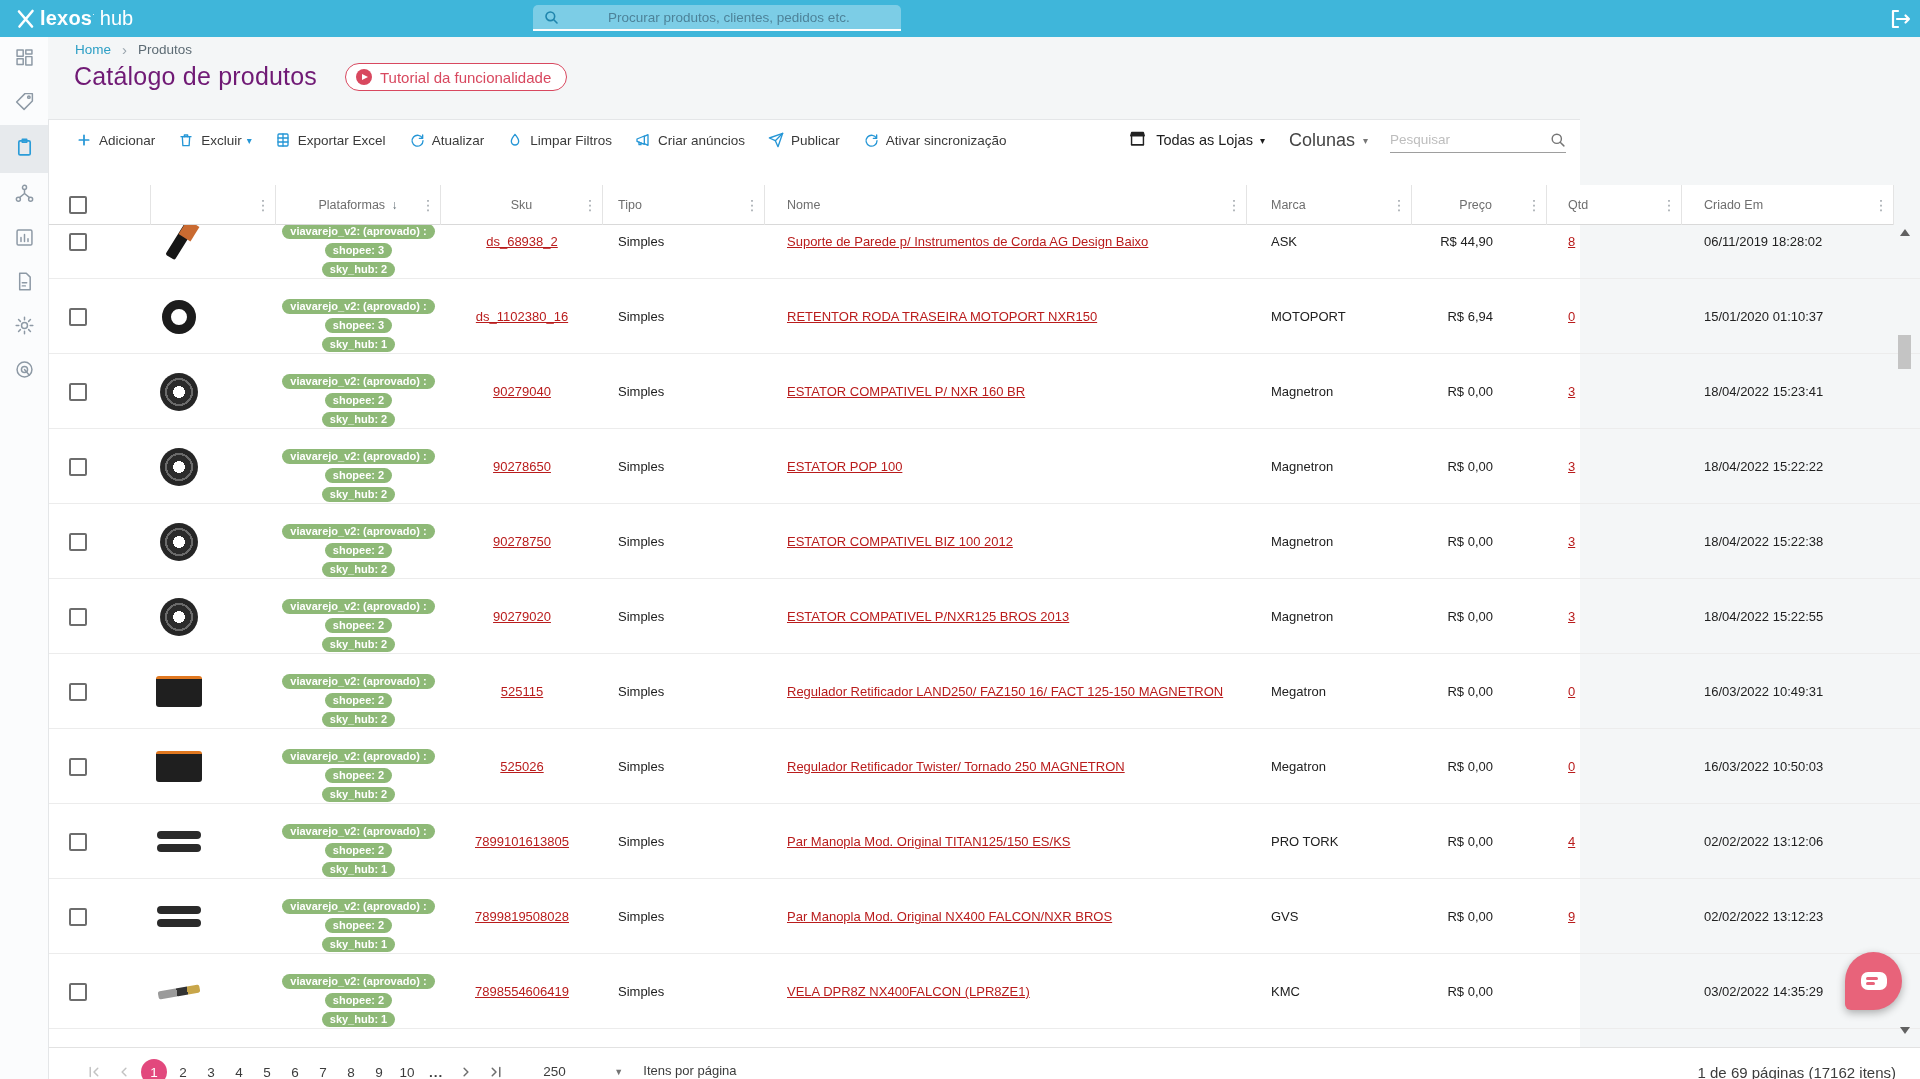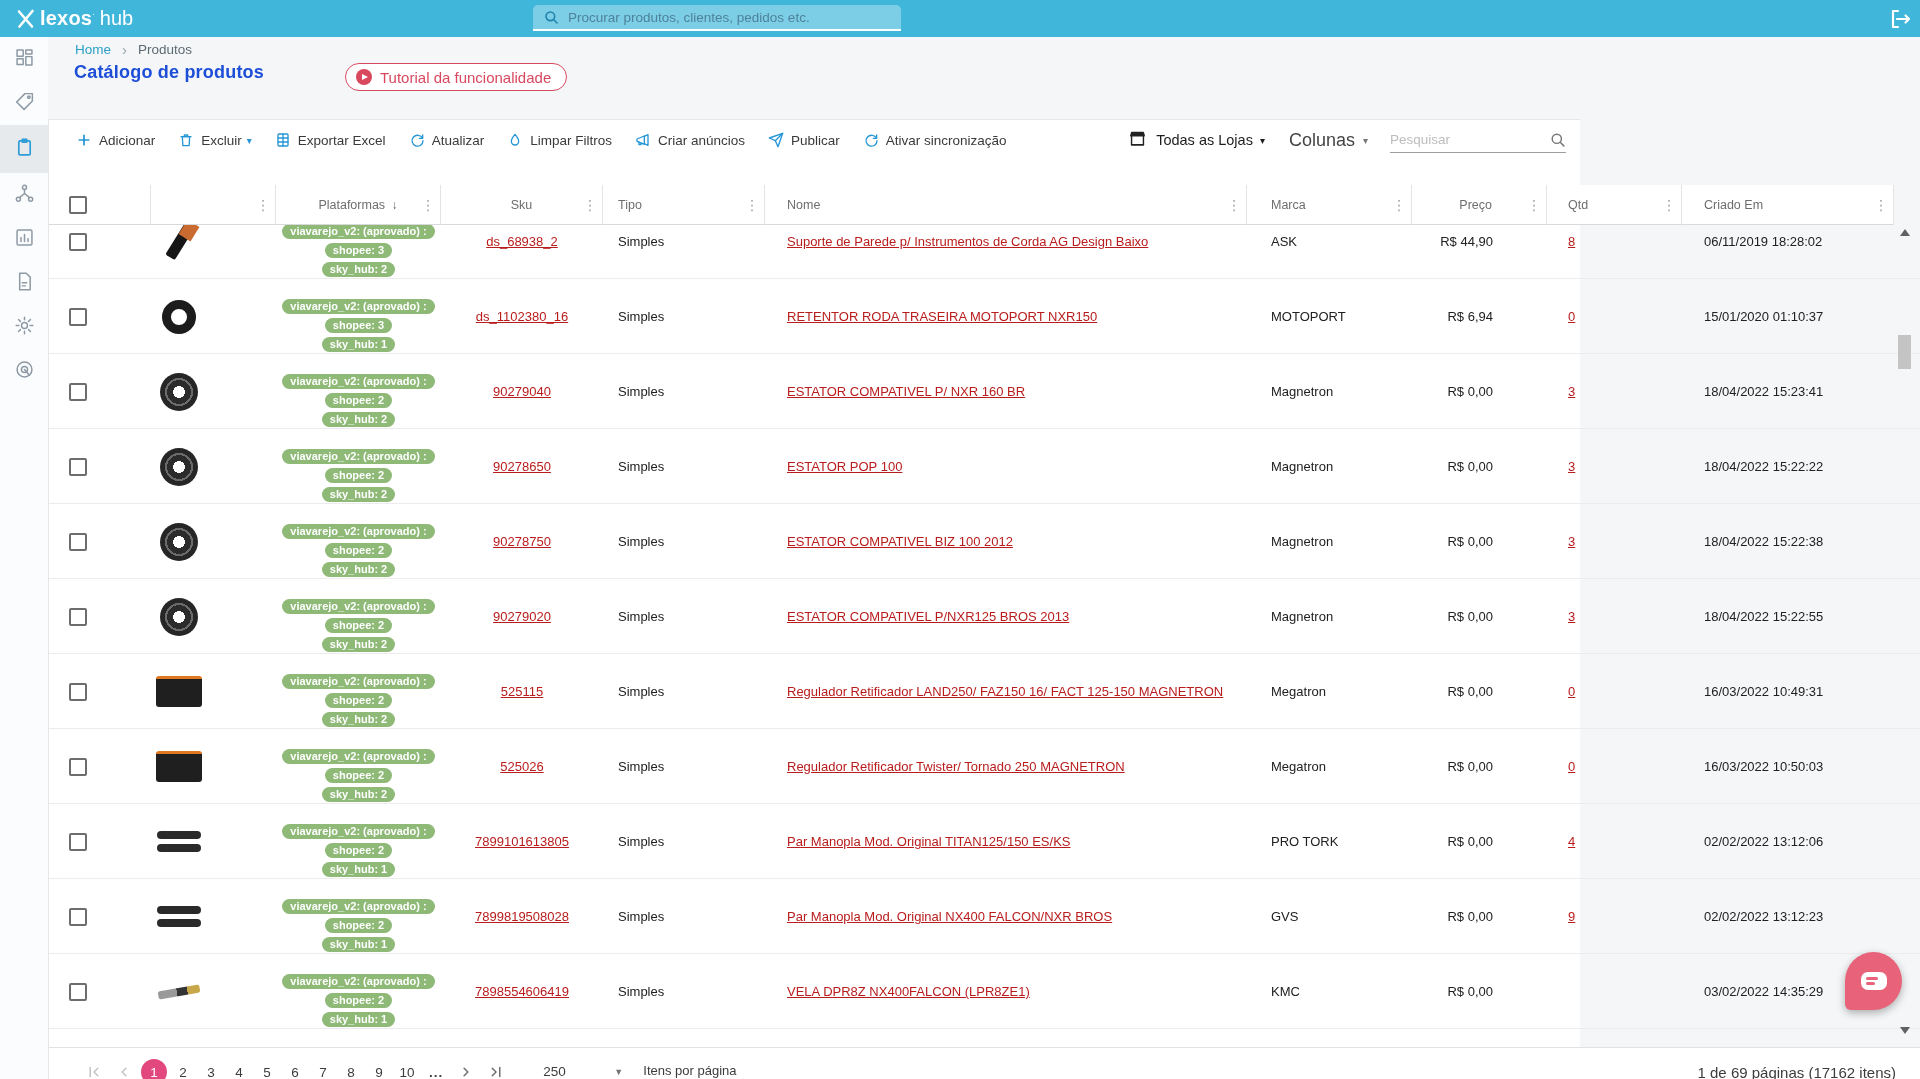--- a/index.html
+++ b/index.html
@@ -7,41 +7,41 @@
   .screen { position:relative; width:1920px; height:1079px; background:#f4f6f7; overflow:hidden;padding-left:28px; }
 
   
   .topbar { position:absolute; left:0; top:0; width:1920px; height:37px; background:#3FB6DA; z-index:30; display:flex; align-items:center; }
   .logo { display:flex; align-items:baseline; margin-left:14px; color:#fff; }
   .logo .x { width:24px; height:24px; align-self:center; margin-right:2px; }
   .logo .x svg { width:100%; height:100%; stroke:#fff; stroke-width:2.6; stroke-linecap:round; fill:none; }
   .logo .bold { font-size:20px; font-weight:700; letter-spacing:.2px; }
   .logo .tm { font-size:8px; vertical-align:top; position:relative; top:-8px; }
   .logo .light { font-size:20px; font-weight:400; margin-left:5px; }
-  .tb-search { position:absolute; left:533px; top:5px; width:368px; height:26px; background:rgba(255,255,255,.32); border-radius:5px 5px 0 0; border-bottom:2px solid #fdfdfd; display:flex; align-items:center; padding:0 10px; }
+  .tb-search { position:absolute; left:533px; top:5px; width:368px; height:26px; background:rgba(255,255,255,.32); border-radius:5px 5px 0 0; border-bottom:2px solid #fdfdfd; display:flex; align-items:center; padding:0 10px;gap:40px; }
   .tb-search .ic { width:16px; height:16px; margin-right:9px; }
   .tb-search .ic svg { width:16px; height:16px; stroke:#1f85ad; stroke-width:2.4; fill:none; stroke-linecap:round; }
   .tb-search input { background:transparent; border:none; outline:none; font-size:13.5px; color:#23586c; width:100%; font-family:"Liberation Sans",sans-serif; }
   .tb-search input::placeholder { color:#45768c; opacity:.85; }
   .logout { position:absolute; right:8px; top:7px; width:24px; height:24px; cursor:pointer; }
   .logout svg { width:24px; height:24px; stroke:#fff; stroke-width:2.2; fill:none; stroke-linecap:round; stroke-linejoin:round; }
 
   
   .sidebar { position:absolute; left:0; top:37px; width:48px; height:1042px; background:#fbfcfd; z-index:20; }
   .sb-item { width:48px; height:44px; display:flex; align-items:center; justify-content:center; cursor:pointer; }
   .sb-item .ic svg { width:21px; height:21px; stroke:#8d99a5; stroke-width:1.7; fill:none; stroke-linecap:round; stroke-linejoin:round; }
   .sb-item.active { background:#e7eaed; height:48px; }
   .sb-item.active .ic svg { stroke:#2B9CD8; stroke-width:1.9; }
 
   
   .breadcrumb { position:absolute; left:75px; top:41px; display:flex; align-items:center; font-size:13.5px; z-index:5; }
   .breadcrumb .home { color:#2D9FC5; cursor:pointer; }
   .breadcrumb .sep { color:#9aa5ad; margin:0 11px; font-size:15px; }
   .breadcrumb .cur { color:#5d6b74; }
-  .page-title { position:absolute; left:74px; top:62px; font-size:18px; font-weight:700; color:#1d4ed8; letter-spacing:.2px; z-index:5; }
+  .page-title { position:absolute; left:74px; top:62px; font-size:25px; font-weight:400; color:#701a75; letter-spacing:.2px; z-index:5; }
   .tutorial-btn { position:absolute; left:345px; top:63px; height:28px; border:1px solid #D8485F; border-radius:15px; background:#fff; display:flex; align-items:center; padding:0 15px 0 10px; cursor:pointer; z-index:5; }
   .tutorial-btn .play { width:16px; height:16px; border-radius:50%; background:#D8485F; margin-right:8px; position:relative; }
   .tutorial-btn .play:after { content:""; position:absolute; left:6px; top:4.5px; border-left:6px solid #fff; border-top:3.5px solid transparent; border-bottom:3.5px solid transparent; }
   .tutorial-btn .lbl { font-size:15px; color:#D8485F; }
 
   
   .card { position:absolute; left:48px; top:103px; width:1532px; height:976px; background:#fff; border:1px solid #e4e6e8; border-right:none; border-bottom:none; z-index:10;margin-top:16px; }
 
   
   .toolbar { position:absolute; left:0; top:0; width:100%; height:40px; display:flex; align-items:center; padding-left:27px; }

